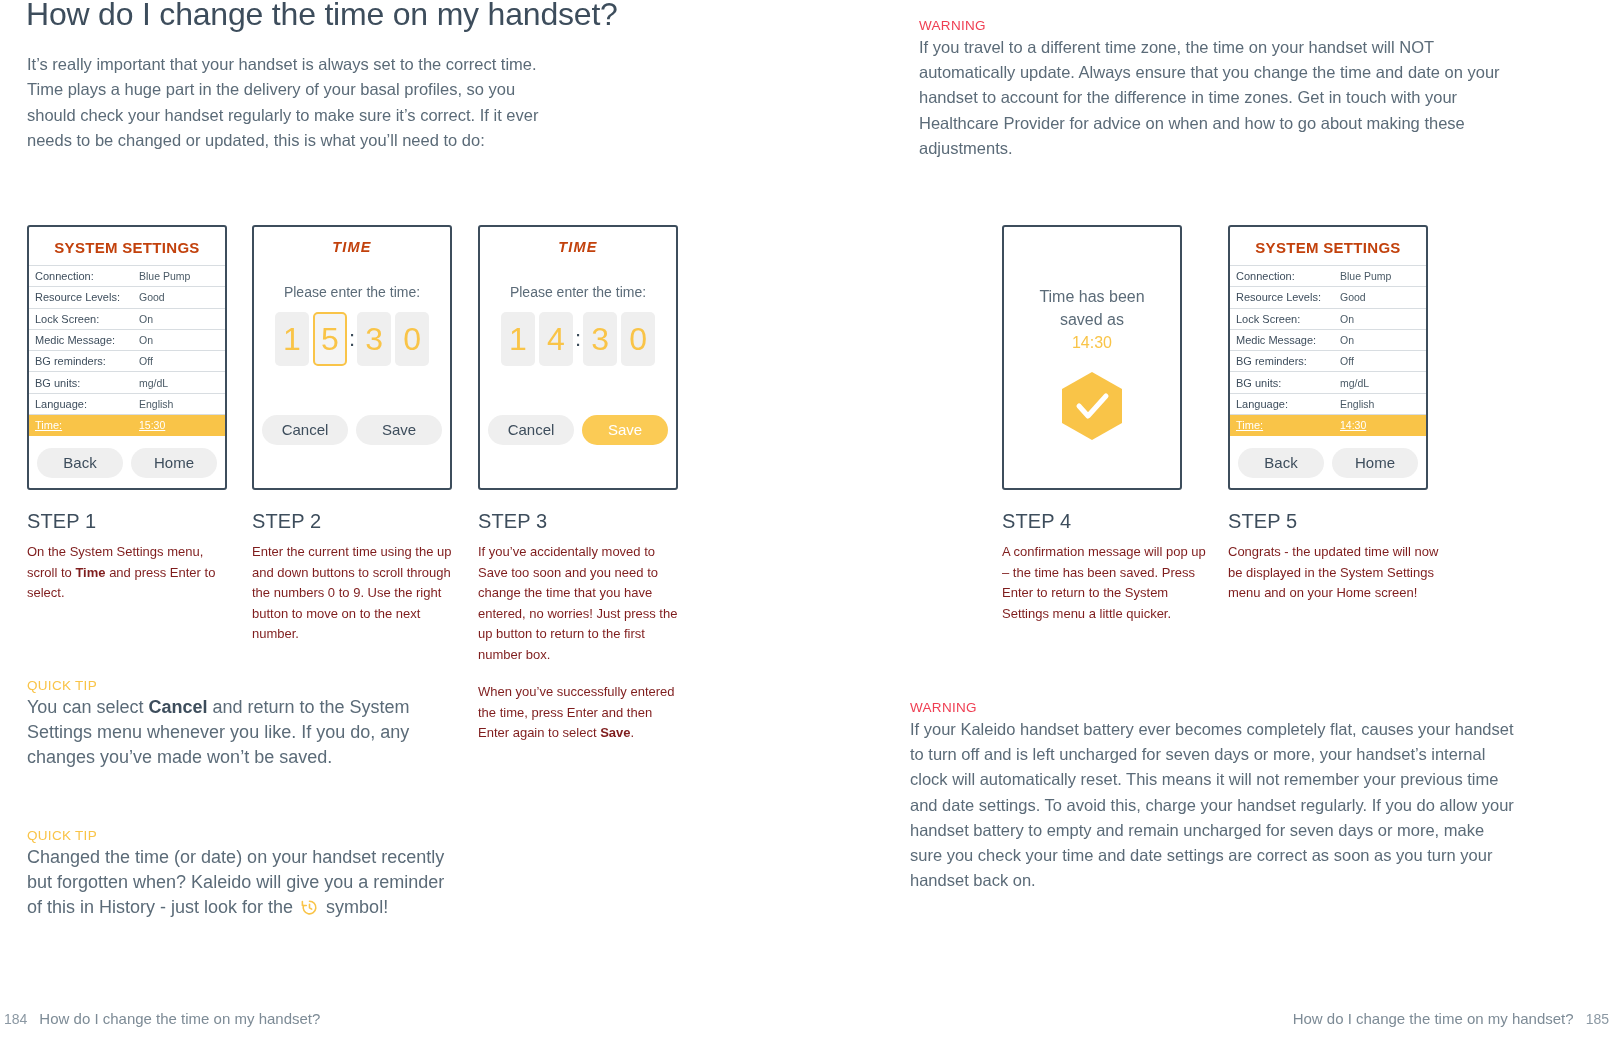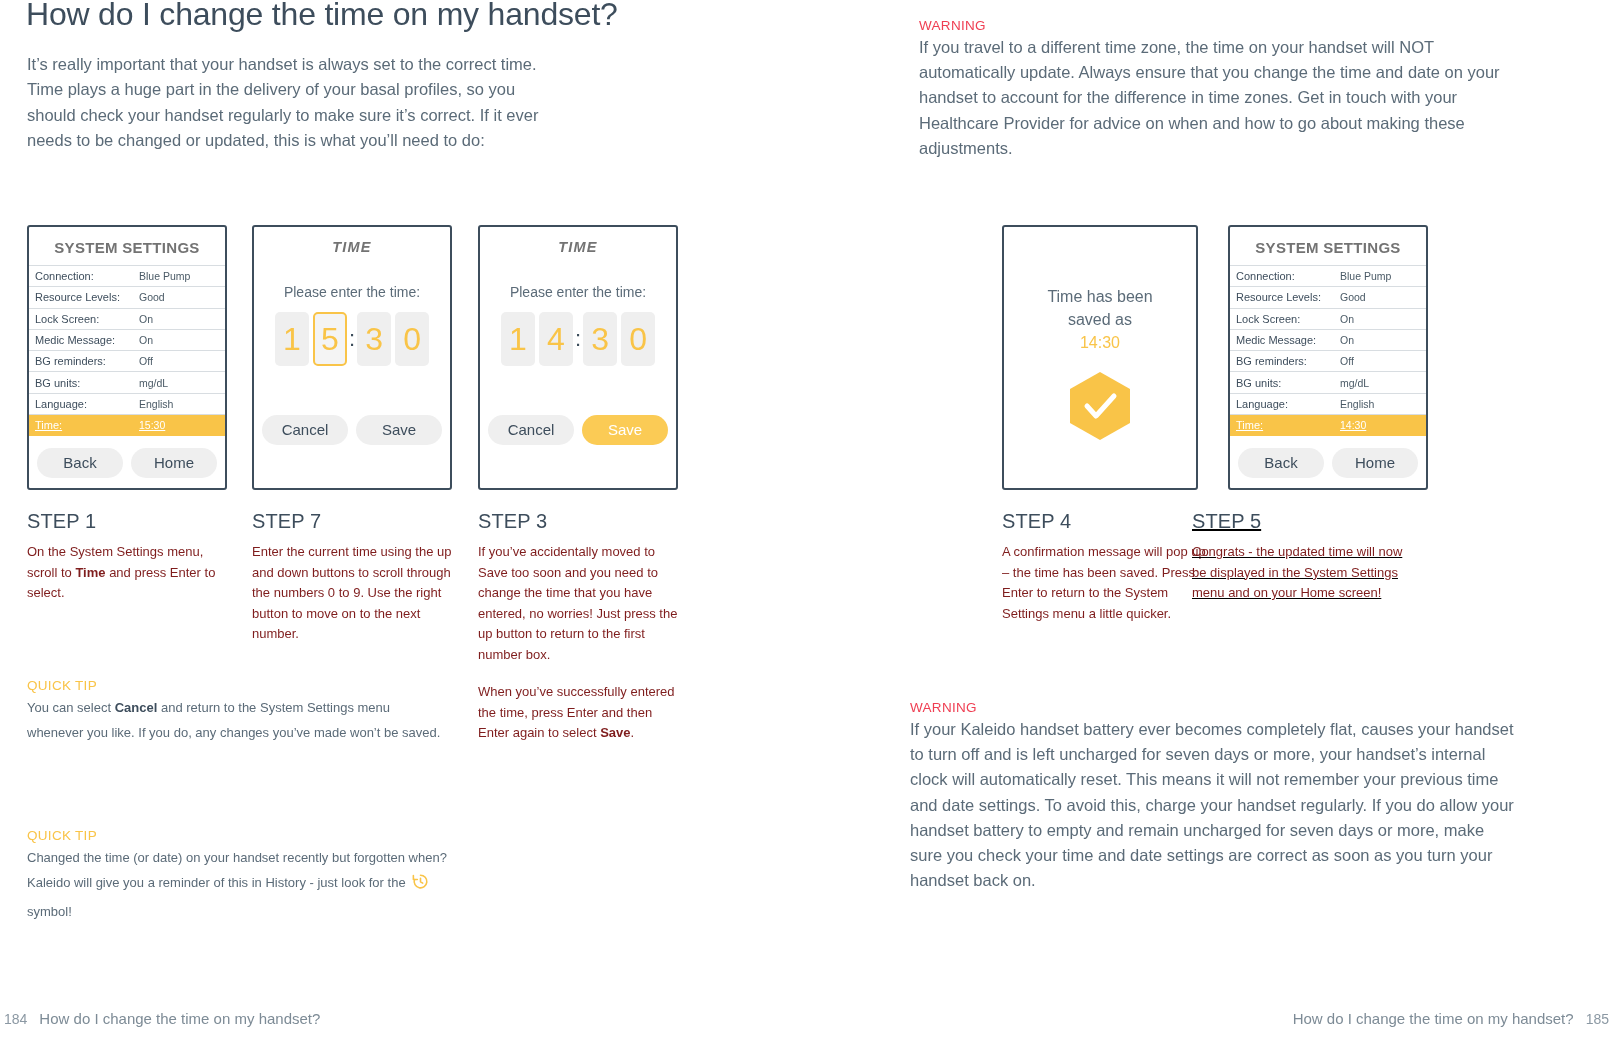--- a/index.html
+++ b/index.html
@@ -39,21 +39,21 @@
   .device {
     position: absolute;
     background: #ffffff;
     border: 2px solid #3d4d5c;
     border-radius: 3px;
   }
   .dev-title {
     text-align: center;
     font-size: 15px;
     font-weight: 600;
-    color: #737373;
+    color: #c2410c;
     letter-spacing: 0.3px;
     padding-top: 12px;
     padding-bottom: 9px;
   }
   .dev-title.italic { font-style: italic; letter-spacing: 1.2px; font-size: 14.5px;}
   
   .settings-list { border-top: 1px solid #d8dde1; }
   .set-row {
     display: flex;
     align-items: center;
@@ -153,21 +153,21 @@
   .step-body b { font-weight: 700; }
   .step-body p + p { margin-top: 17px; }
   
   .tip-head {
     font-size: 13.5px;
     color: #f9c448;
     letter-spacing: 0.3px;
     font-weight: 400;
   }
   .tip-body {
-    font-size: 13px;
+    font-size: 18px;
     line-height: 25px;
     color: #5b6b78;
     font-weight: 300;
     margin-top: 2px;
   }
   .tip-body b { font-weight: 600; color:#3d4d5c; }
   .warn-head {
     font-size: 13.5px;
     color: #ef3e52;
     letter-spacing: 0.3px;
@@ -279,21 +279,21 @@
   </div>
 
   <div style="position:absolute; left:27px; top:510px; width:210px;">
     <div class="step-head">STEP 1</div>
     <div class="step-body">
       <span>On the System Settings menu, scroll to </span><b>Time</b><span> and press Enter to select.</span>
     </div>
   </div>
 
   <div style="position:absolute; left:252px; top:510px; width:208px;">
-    <div class="step-head">STEP 7</div>
+    <div class="step-head">STEP 2</div>
     <div class="step-body">Enter the current time using the up and down buttons to scroll through the numbers 0 to 9. Use the right button to move on to the next number.</div>
   </div>
 
   <div style="position:absolute; left:478px; top:510px; width:205px;">
     <div class="step-head">STEP 3</div>
     <div class="step-body">
       <p>If you’ve accidentally moved to Save too soon and you need to change the time that you have entered, no worries! Just press the up button to return to the first number box.</p>
       <p><span>When you’ve successfully entered the time, press Enter and then Enter again to select </span><b>Save</b><span>.</span></p>
     </div>
   </div>
@@ -319,21 +319,21 @@
   <div class="footer footer-left">
     <span class="pg">184</span>
     <span>How do I change the time on my handset?</span>
   </div>
 
   <div style="position:absolute; left:919px; top:18px; width:600px;">
     <div class="warn-head">WARNING</div>
     <div class="warn-body">If you travel to a different time zone, the time on your handset will NOT automatically update. Always ensure that you change the time and date on your handset to account for the difference in time zones. Get in touch with your Healthcare Provider for advice on when and how to go about making these adjustments.</div>
   </div>
 
-  <div class="device" style="left:1002px; top:225px; width:196px; height:265px;">
+  <div class="device" style="left:1002px; top:225px; width:180px; height:265px;">
     <div class="confirm-msg">
       <div>Time has been</div>
       <div>saved as</div>
       <div class="confirm-time">14:30</div>
     </div>
     <div class="confirm-icon">
       <svg width="68" height="72" viewBox="0 0 68 72">
         <polygon points="34,2 64,19 64,53 34,70 4,53 4,19" fill="#f9c448"></polygon>
         <polyline points="21,36 30,46 48,26" fill="none" stroke="#ffffff" stroke-width="5" stroke-linecap="round" stroke-linejoin="round"></polyline>
       </svg>
@@ -380,21 +380,21 @@
       <div class="skey">Back</div>
       <div class="skey">Home</div>
     </div>
   </div>
 
   <div style="position:absolute; left:1002px; top:510px; width:205px;">
     <div class="step-head">STEP 4</div>
     <div class="step-body">A confirmation message will pop up – the time has been saved. Press Enter to return to the System Settings menu a little quicker.</div>
   </div>
 
-  <div style="position:absolute; left:1192px; top:510px; width:215px;text-decoration:underline;">
+  <div style="position:absolute; left:1228px; top:510px; width:215px;">
     <div class="step-head">STEP 5</div>
     <div class="step-body">Congrats - the updated time will now be displayed in the System Settings menu and on your Home screen!</div>
   </div>
 
   <div style="position:absolute; left:910px; top:700px; width:608px;">
     <div class="warn-head">WARNING</div>
     <div class="warn-body">If your Kaleido handset battery ever becomes completely flat, causes your handset to turn off and is left uncharged for seven days or more, your handset’s internal clock will automatically reset. This means it will not remember your previous time and date settings. To avoid this, charge your handset regularly. If you do allow your handset battery to empty and remain uncharged for seven days or more, make sure you check your time and date settings are correct as soon as you turn your handset back on.</div>
   </div>
 
   <div class="footer footer-right">

